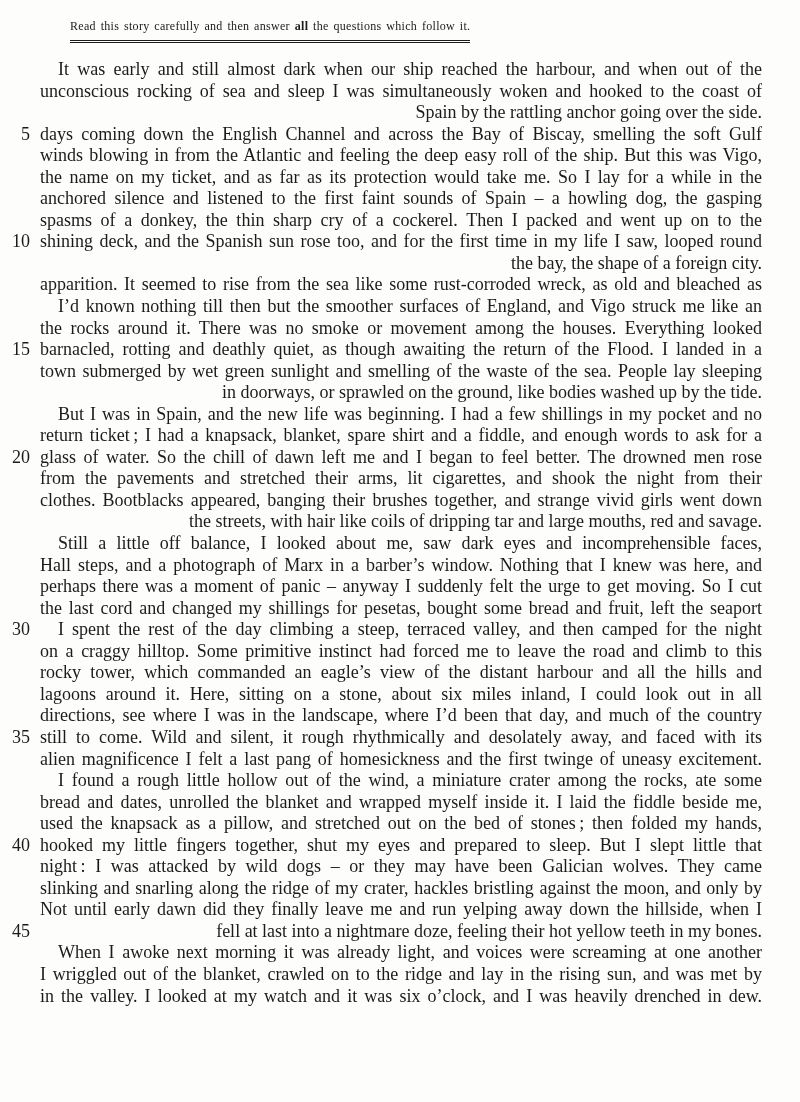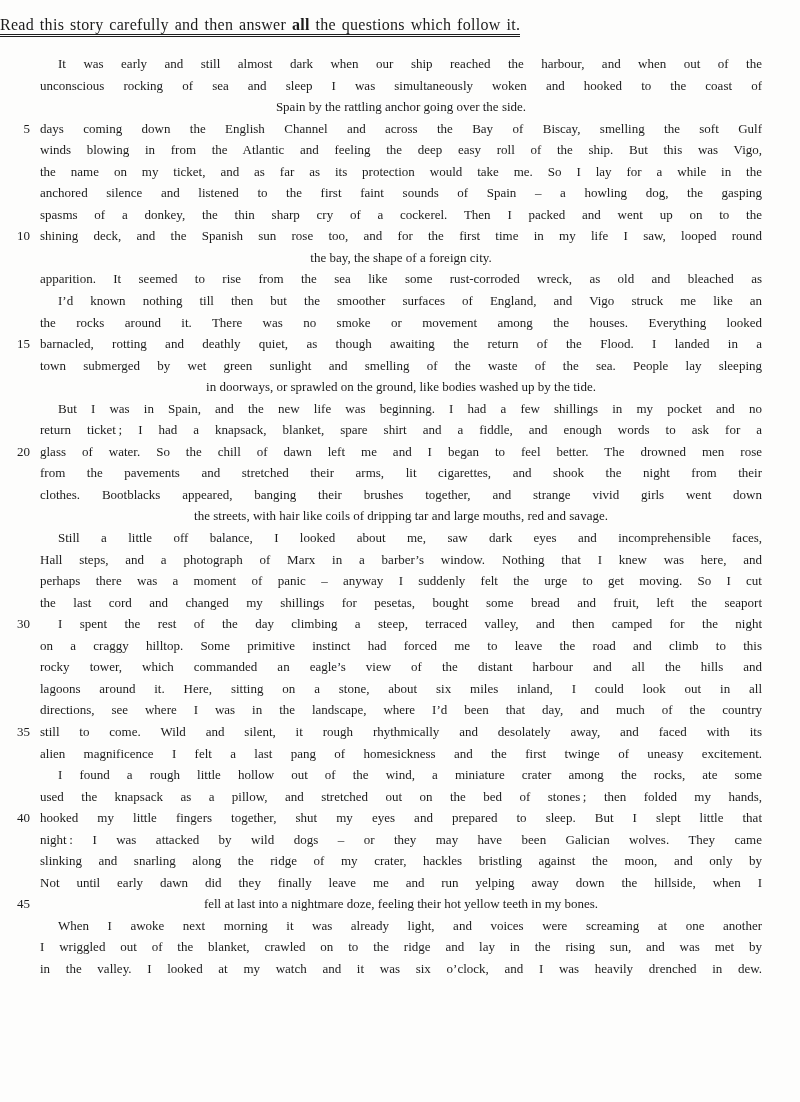--- a/index.html
+++ b/index.html
@@ -15,59 +15,60 @@
     overflow: hidden;
   }
   .page {
     width: 800px;
     height: 1102px;
     background: #fdfdfc;
     box-sizing: border-box;
     padding-top: 16px;
   }
   .instruction {
+    margin-left: 70px;
     display: inline-block;
-    font-size: 16px;
+    font-size: 12px;
     letter-spacing: 0.3px;
     word-spacing: 1.5px;
-    padding-bottom: 0;
+    padding-bottom: 6px;
     border-bottom: 3px double #1d1d1d;
     white-space: nowrap;
   }
   .instruction b {
     font-weight: bold;
   }
   .passage {
     margin-top: 16px;
     padding-right: 38px;
   }
   .line {
     display: flex;
     height: 21.55px;
     line-height: 21.55px;
     overflow: hidden;
-    font-size: 13px;
+    font-size: 18px;
   }
   .num {
     flex: none;
     width: 30px;
     text-align: right;
     color: #1b1b1b;
   }
   .txt {
     flex: 1;
     margin-left: 10px;
     min-width: 0;
   }
   .txt.justify {
     text-align: justify;
     text-align-last: justify;
   }
   .txt.noj {
-    text-align: center;
+    text-align: right;
     white-space: nowrap;
   }
   .txt.indent {
     text-indent: 18px;
   }
 </style>
 </head>
 <body>
 
 <div class="page">
@@ -239,20 +240,24 @@
   <div class="line">
     <span class="num"></span>
     <span class="txt justify">alien magnificence I felt a last pang of homesickness and the first twinge of uneasy excitement.</span>
   </div>
 
   <div class="line">
     <span class="num"></span>
     <span class="txt justify indent">I found a rough little hollow out of the wind, a miniature crater among the rocks, ate some</span>
   </div>
 
+  <div class="line">
+    <span class="num"></span>
+    <span class="txt justify">bread and dates, unrolled the blanket and wrapped myself inside it. I laid the fiddle beside me,</span>
+  </div>
 
   <div class="line">
     <span class="num"></span>
     <span class="txt justify">used the knapsack as a pillow, and stretched out on the bed of stones ; then folded my hands,</span>
   </div>
 
   <div class="line">
     <span class="num">40</span>
     <span class="txt justify">hooked my little fingers together, shut my eyes and prepared to sleep. But I slept little that</span>
   </div>

